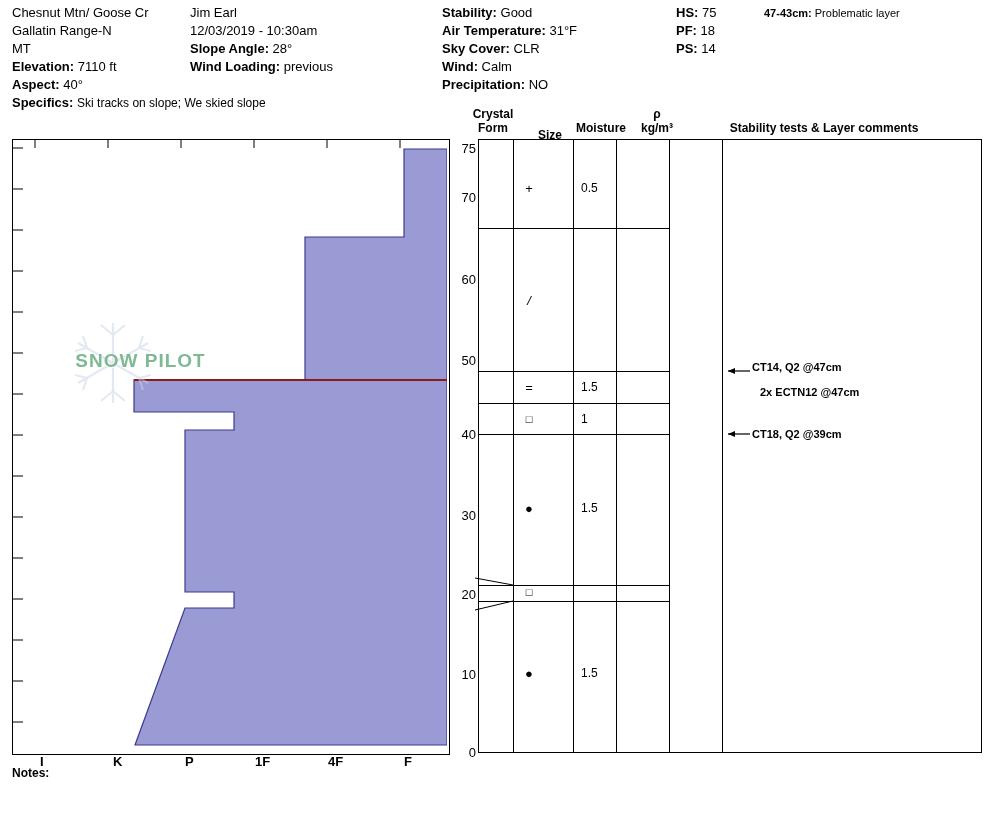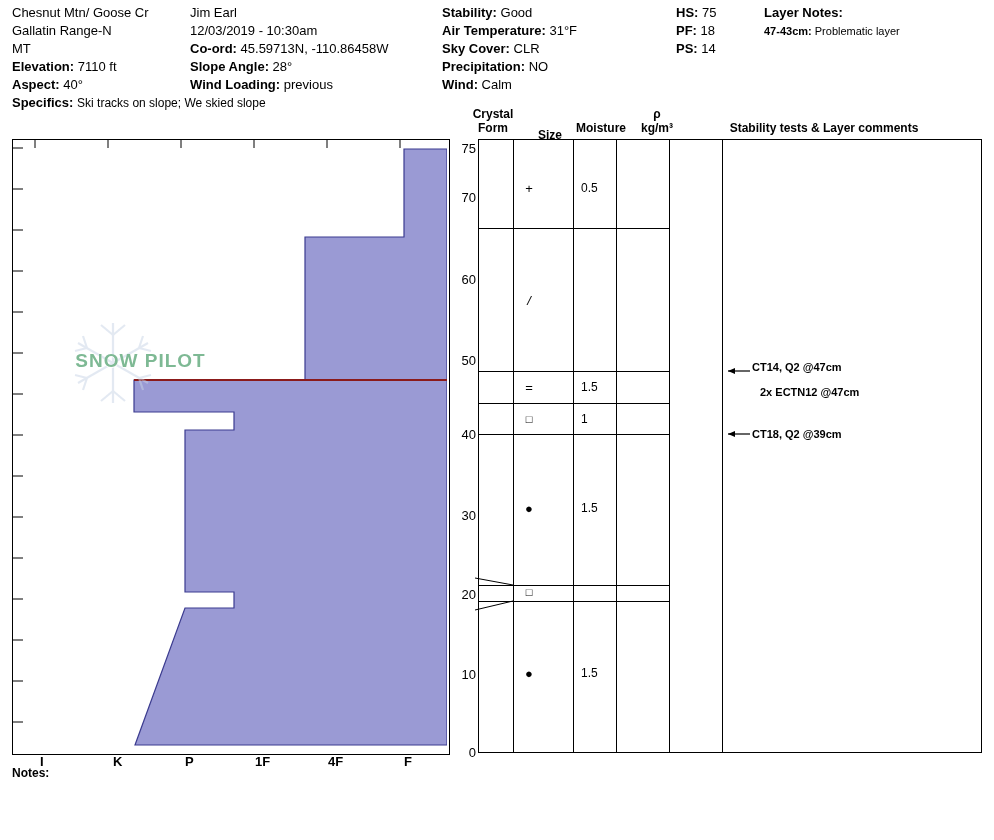--- a/index.html
+++ b/index.html
@@ -84,24 +84,20 @@
     <div class="hrow">
       <span class="lbl">Aspect:</span>
       <span class="val">40°</span>
     </div>
   </div>
 
   <div class="hcol" id="hcol2">
     <div class="hrow">Jim Earl</div>
     <div class="hrow">12/03/2019 - 10:30am</div>
     <div class="hrow">
-      <span class="lbl">Co-ord:</span>
-      <span class="val">45.59713N, -110.86458W</span>
-    </div>
-    <div class="hrow">
       <span class="lbl">Slope Angle:</span>
       <span class="val">28°</span>
     </div>
     <div class="hrow">
       <span class="lbl">Wind Loading:</span>
       <span class="val">previous</span>
     </div>
   </div>
 
   <div class="hcol" id="hcol3">
@@ -111,46 +107,45 @@
     </div>
     <div class="hrow">
       <span class="lbl">Air Temperature:</span>
       <span class="val">31°F</span>
     </div>
     <div class="hrow">
       <span class="lbl">Sky Cover:</span>
       <span class="val">CLR</span>
     </div>
     <div class="hrow">
+      <span class="lbl">Wind:</span>
+      <span class="val">Calm</span>
+    </div>
+    <div class="hrow">
       <span class="lbl">Precipitation:</span>
       <span class="val">NO</span>
     </div>
-    <div class="hrow">
-      <span class="lbl">Wind:</span>
-      <span class="val">Calm</span>
-    </div>
   </div>
 
   <div class="hcol" id="hcol4">
     <div class="hrow">
       <span class="lbl">HS:</span>
       <span class="val">75</span>
     </div>
     <div class="hrow">
       <span class="lbl">PF:</span>
       <span class="val">18</span>
     </div>
     <div class="hrow">
       <span class="lbl">PS:</span>
       <span class="val">14</span>
     </div>
   </div>
 
   <div class="hcol" id="hcol5">
-    <div class="hrow lbl">Layer Notes:</div>
     <div class="hrow" id="layernotes-val">
       <span class="bold">47-43cm:</span>
       <span>Problematic layer</span>
     </div>
   </div>
 
   <div id="specifics">
     <span class="lbl">Specifics:</span>
     <span class="small">Ski tracks on slope; We skied slope</span>
   </div>

